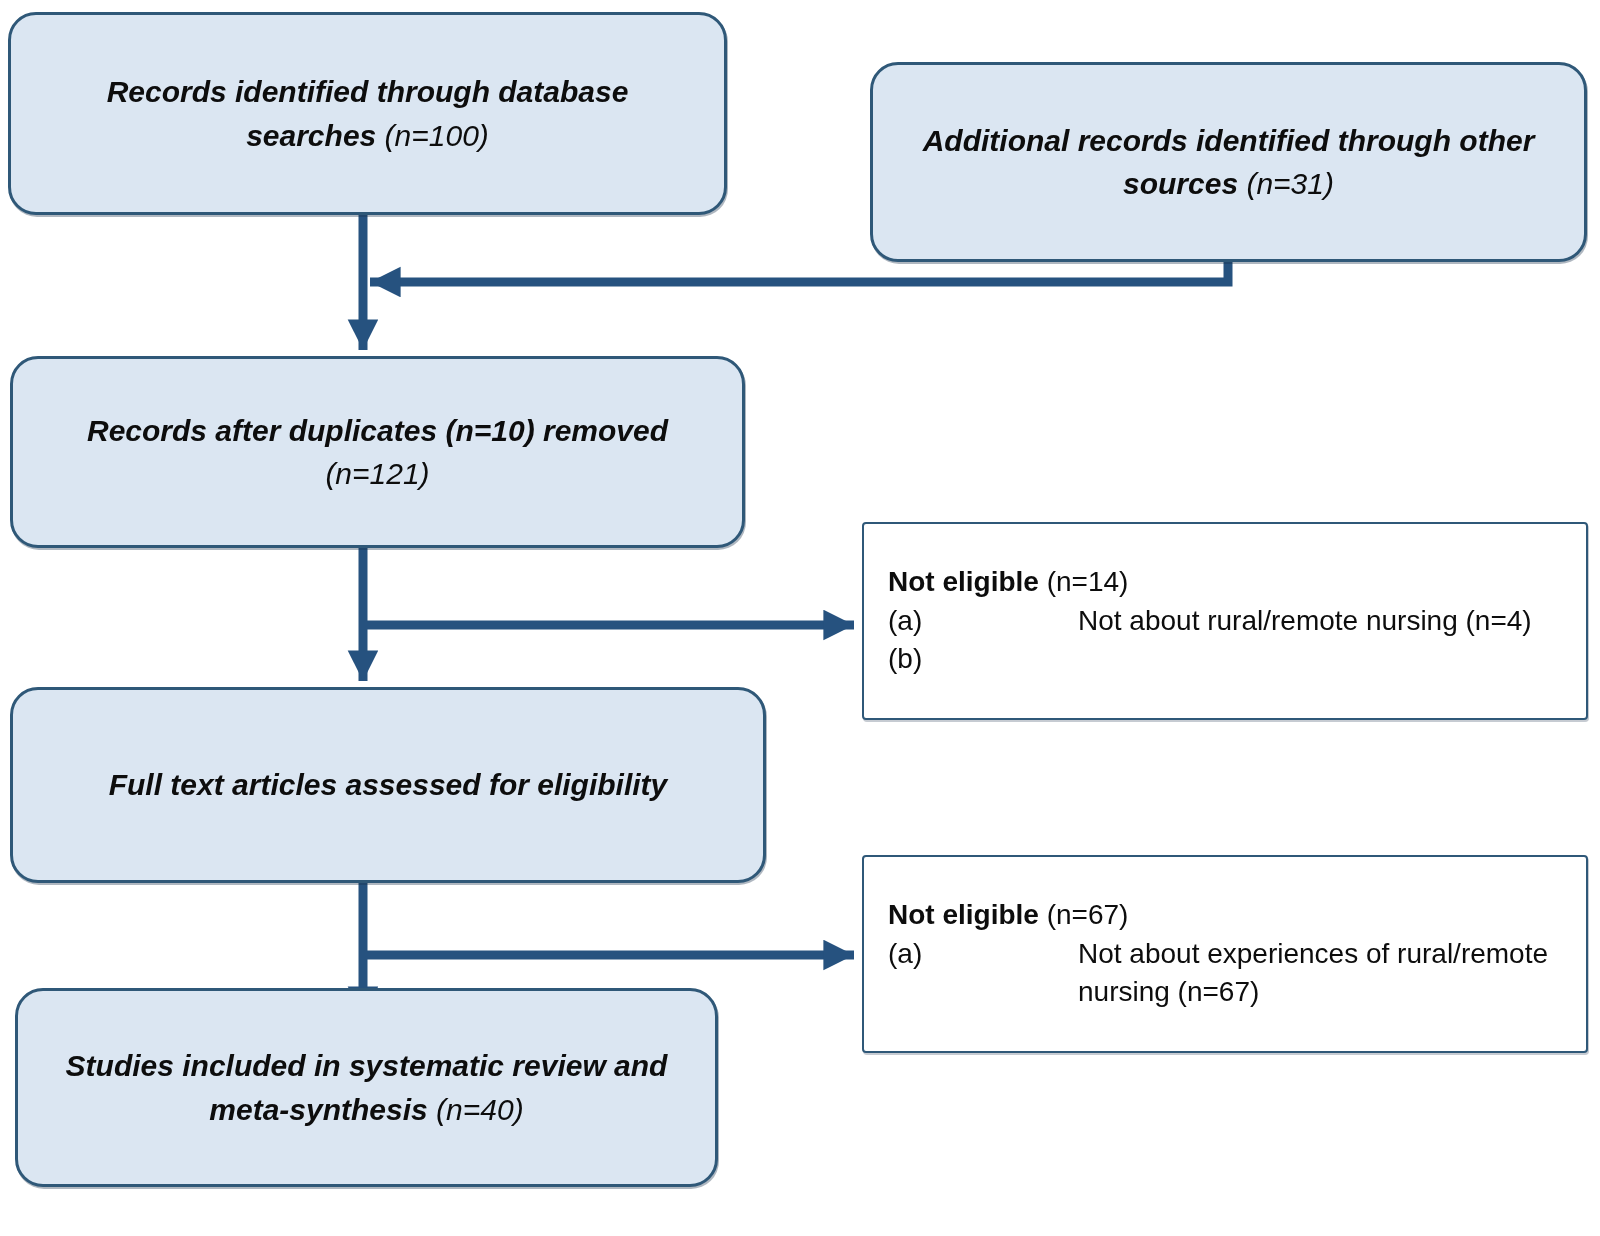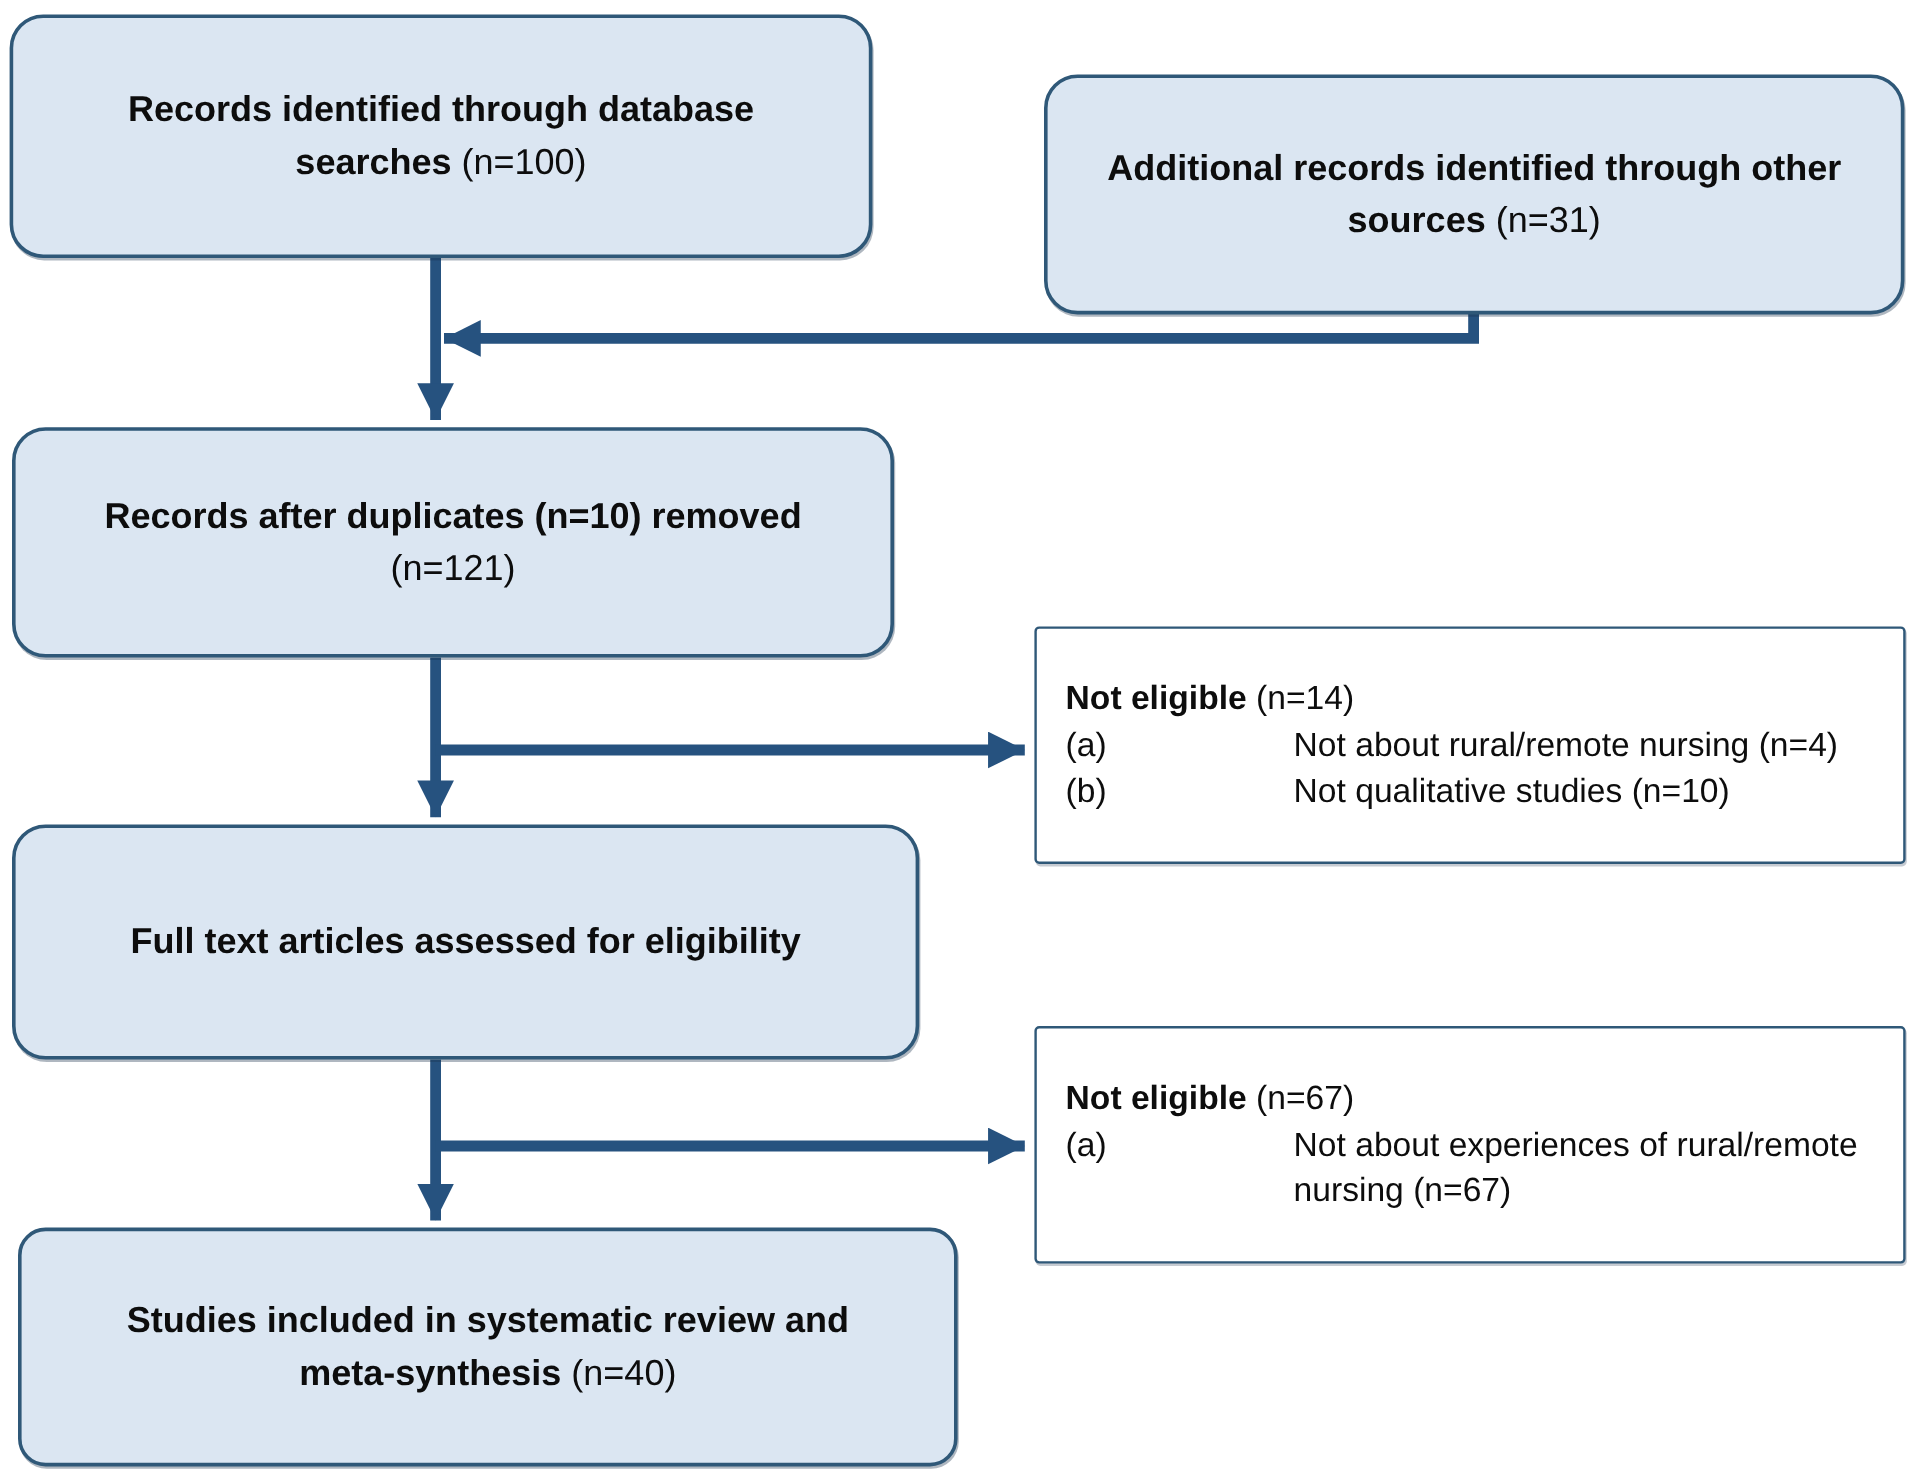--- a/index.html
+++ b/index.html
@@ -15,20 +15,21 @@
   .box{
     position:absolute;
     box-sizing:border-box;
     background:#dbe6f2;
     border:3px solid #2f5878;
     border-radius:28px;
     display:flex;align-items:center;justify-content:center;
     text-align:center;
     font-size:30px;line-height:1.45;
     box-shadow:1px 2px 0 rgba(26,48,74,0.35);
+    font-style:italic;
   }
   .box .inner{max-width:620px;}
   .wbox{
     position:absolute;
     box-sizing:border-box;
     background:#ffffff;
     border:2px solid #2f5878;
     border-radius:4px;
     display:flex;flex-direction:column;justify-content:center;
     text-align:left;
@@ -41,21 +42,21 @@
   .item{display:flex;align-items:flex-start;}
   .item-label{width:190px;flex-shrink:0;}
   .item-text{flex:1;max-width:500px;}
   
   #box-identified   {left:8px;   top:12px;   width:719px; height:203px;}
   #box-additional   {left:870px; top:14px;   width:717px; height:200px;margin-top:48px;}
   #box-duplicates   {left:10px;  top:356px;  width:735px; height:192px;text-align:center;}
   #box-noteligible1 {left:862px; top:522px;  width:726px; height:198px;}
   #box-fulltext     {left:10px;  top:687px;  width:756px; height:196px;}
   #box-noteligible2 {left:862px; top:855px;  width:726px; height:198px;}
-  #box-included     {left:15px;  top:1023px; width:783px; height:199px;border-radius:23px;}
+  #box-included     {left:15px;  top:988px; width:703px; height:199px;}
 </style>
 </head>
 <body>
 
 <div id="stage">
 
   <svg id="arrows" viewBox="0 0 1600 1236" xmlns="http://www.w3.org/2000/svg">
     <defs>
       <marker id="ah" markerUnits="strokeWidth" markerWidth="3.6" markerHeight="3.6" refX="3.4" refY="1.7" orient="auto">
         <path d="M0,0 L3.4,1.7 L0,3.4 Z" fill="#26527f"></path>
@@ -87,21 +88,20 @@
   </div>
 
   <div class="wbox" id="box-noteligible1">
     <div><span class="b">Not eligible</span> <span class="n">(n=14)</span></div>
     <div class="item">
       <span class="item-label n">(a)</span>
       <span class="item-text n">Not about rural/remote nursing (n=4)</span>
     </div>
     <div class="item">
       <span class="item-label n">(b)</span>
-      <span class="item-text n">Not qualitative studies (n=10)</span>
     </div>
   </div>
 
   <div class="box" id="box-fulltext">
     <div class="inner" style="max-width:710px;">
       <div class="b">Full text articles assessed for eligibility</div>
     </div>
   </div>
 
   <div class="wbox" id="box-noteligible2">

